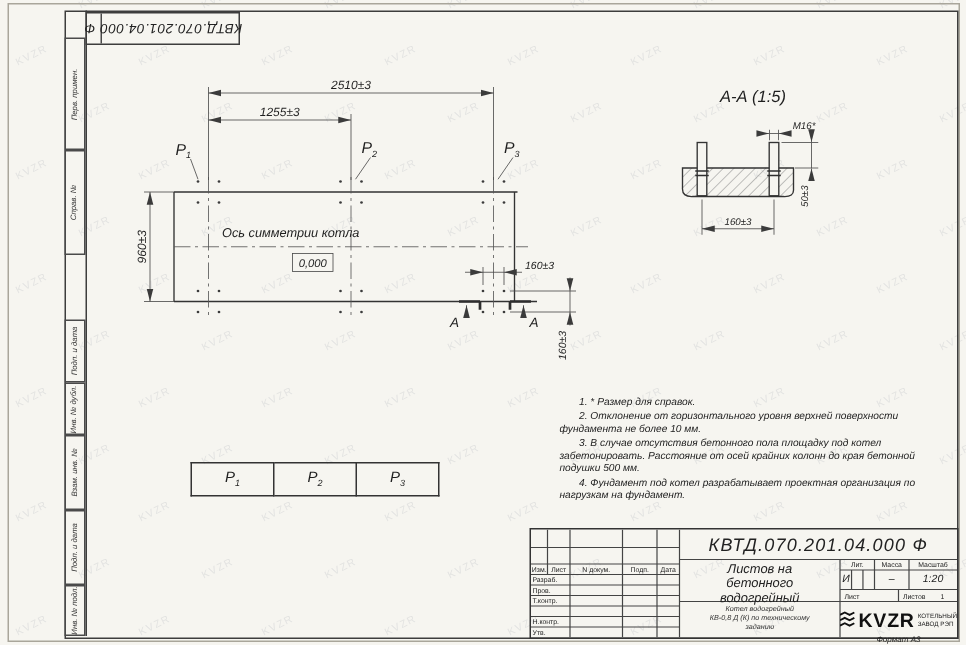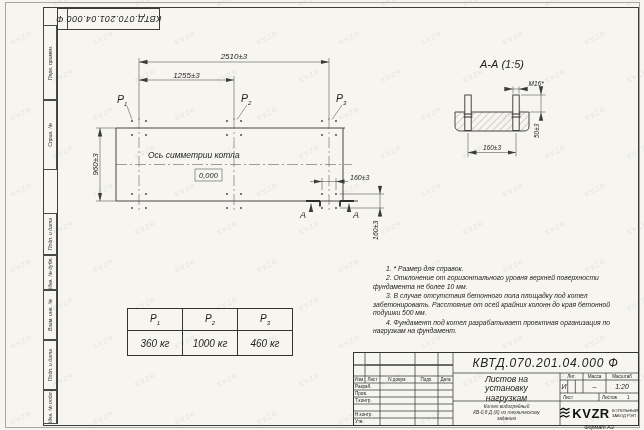--- a/index.html
+++ b/index.html
@@ -304,25 +304,20 @@
     <p>4. Фундамент под котел разрабатывает проектная организация по нагрузкам на фундамент.</p>
   </div>
 
   <table id="load-table">
     <tbody>
         <tr class="h">
       <td><span>P</span><sub>1</sub></td>
       <td><span>P</span><sub>2</sub></td>
       <td><span>P</span><sub>3</sub></td>
     </tr>
-    <tr class="v">
-      <td>360 кг</td>
-      <td>1000 кг</td>
-      <td>460 кг</td>
-    </tr>
   </tbody>
     </table>
 
   <div id="title-block">
     <svg class="abs" style="left:0;top:0;" width="284" height="72" viewBox="0 0 284 72">
       <path d="M11,0 V30 M26,0 V72 M61,0 V72 M84,0 V72 M99,0 V72
                M12,12 H99 M0,12 H99 M0,23 H99 M0,30 H99 M0,37 H99 M0,44 H99 M0,51 H99 M0,58 H99 M0,65 H99
                M99,20 H284 M206,20 V72 M206,27 H284 M229,20 V40 M252,20 V40 M213.7,27 V40 M221.3,27 V40
                M206,40 H284 M245,40 V48 M99,48 H284" stroke="#444" stroke-width="0.8" fill="none" transform="translate(0,0)"></path>
       <path d="M0,12 H99" stroke="#444" stroke-width="0.8"></path>
@@ -337,22 +332,22 @@
     <div class="abs tb-small" style="left:1px;top:31px;">Разраб.</div>
     <div class="abs tb-small" style="left:1px;top:38px;">Пров.</div>
     <div class="abs tb-small" style="left:1px;top:45px;">Т.контр.</div>
     <div class="abs tb-small" style="left:1px;top:59px;">Н.контр.</div>
     <div class="abs tb-small" style="left:1px;top:66px;">Утв.</div>
 
     <div class="abs tb-doc" style="left:99px;top:0;width:185px;height:20px;">КВТД.070.201.04.000 Ф</div>
 
     <div class="abs tb-title" style="left:99px;top:20px;width:107px;height:28px;">
       <div>Листов на</div>
-      <div>установку</div>
-      <div>нагрузкам</div>
+      <div>бетонного</div>
+      <div>водогрейный</div>
     </div>
 
     <div class="abs tb-small" style="left:206px;top:21px;width:23px;text-align:center;">Лит.</div>
     <div class="abs tb-small" style="left:229px;top:21px;width:23px;text-align:center;">Масса</div>
     <div class="abs tb-small" style="left:252px;top:21px;width:32px;text-align:center;">Масштаб</div>
     <div class="abs tb-val" style="left:206px;top:30px;width:8px;">И</div>
     <div class="abs tb-val" style="left:229px;top:30px;width:23px;">–</div>
     <div class="abs tb-val" style="left:252px;top:30px;width:32px;">1:20</div>
 
     <div class="abs tb-small" style="left:209px;top:41.5px;">Лист</div>

